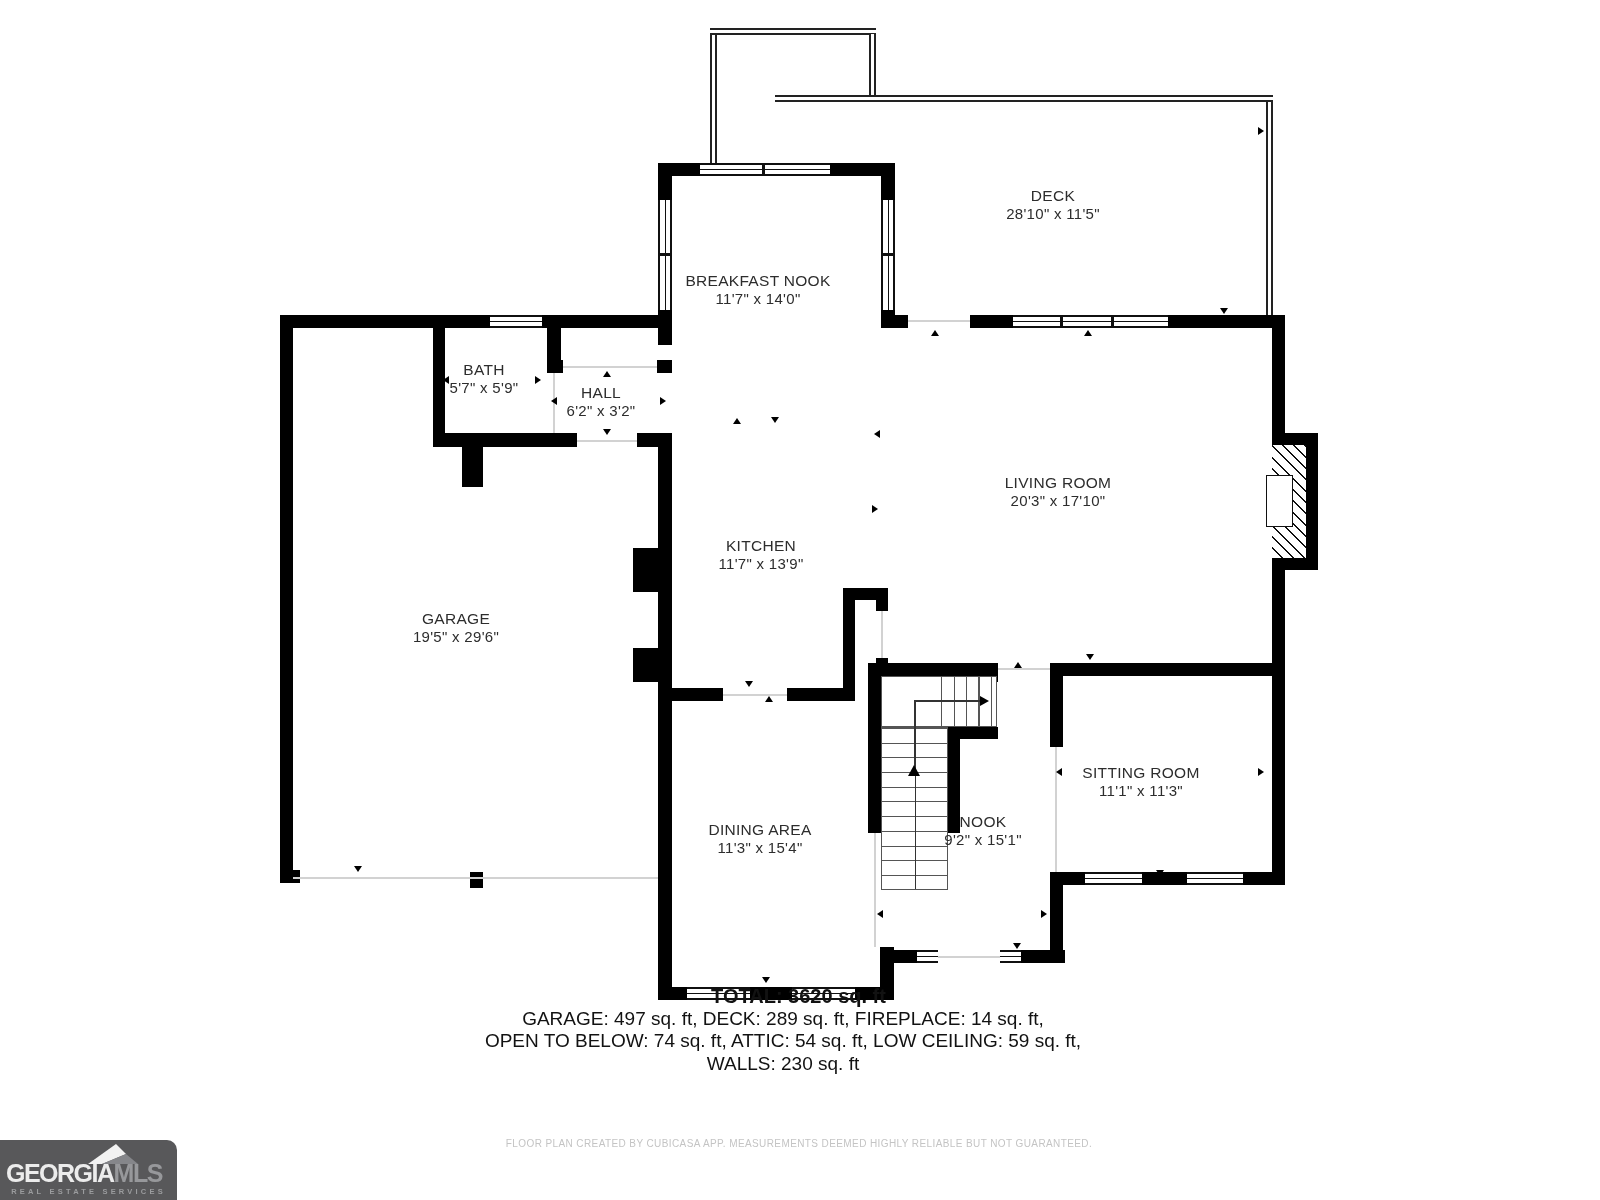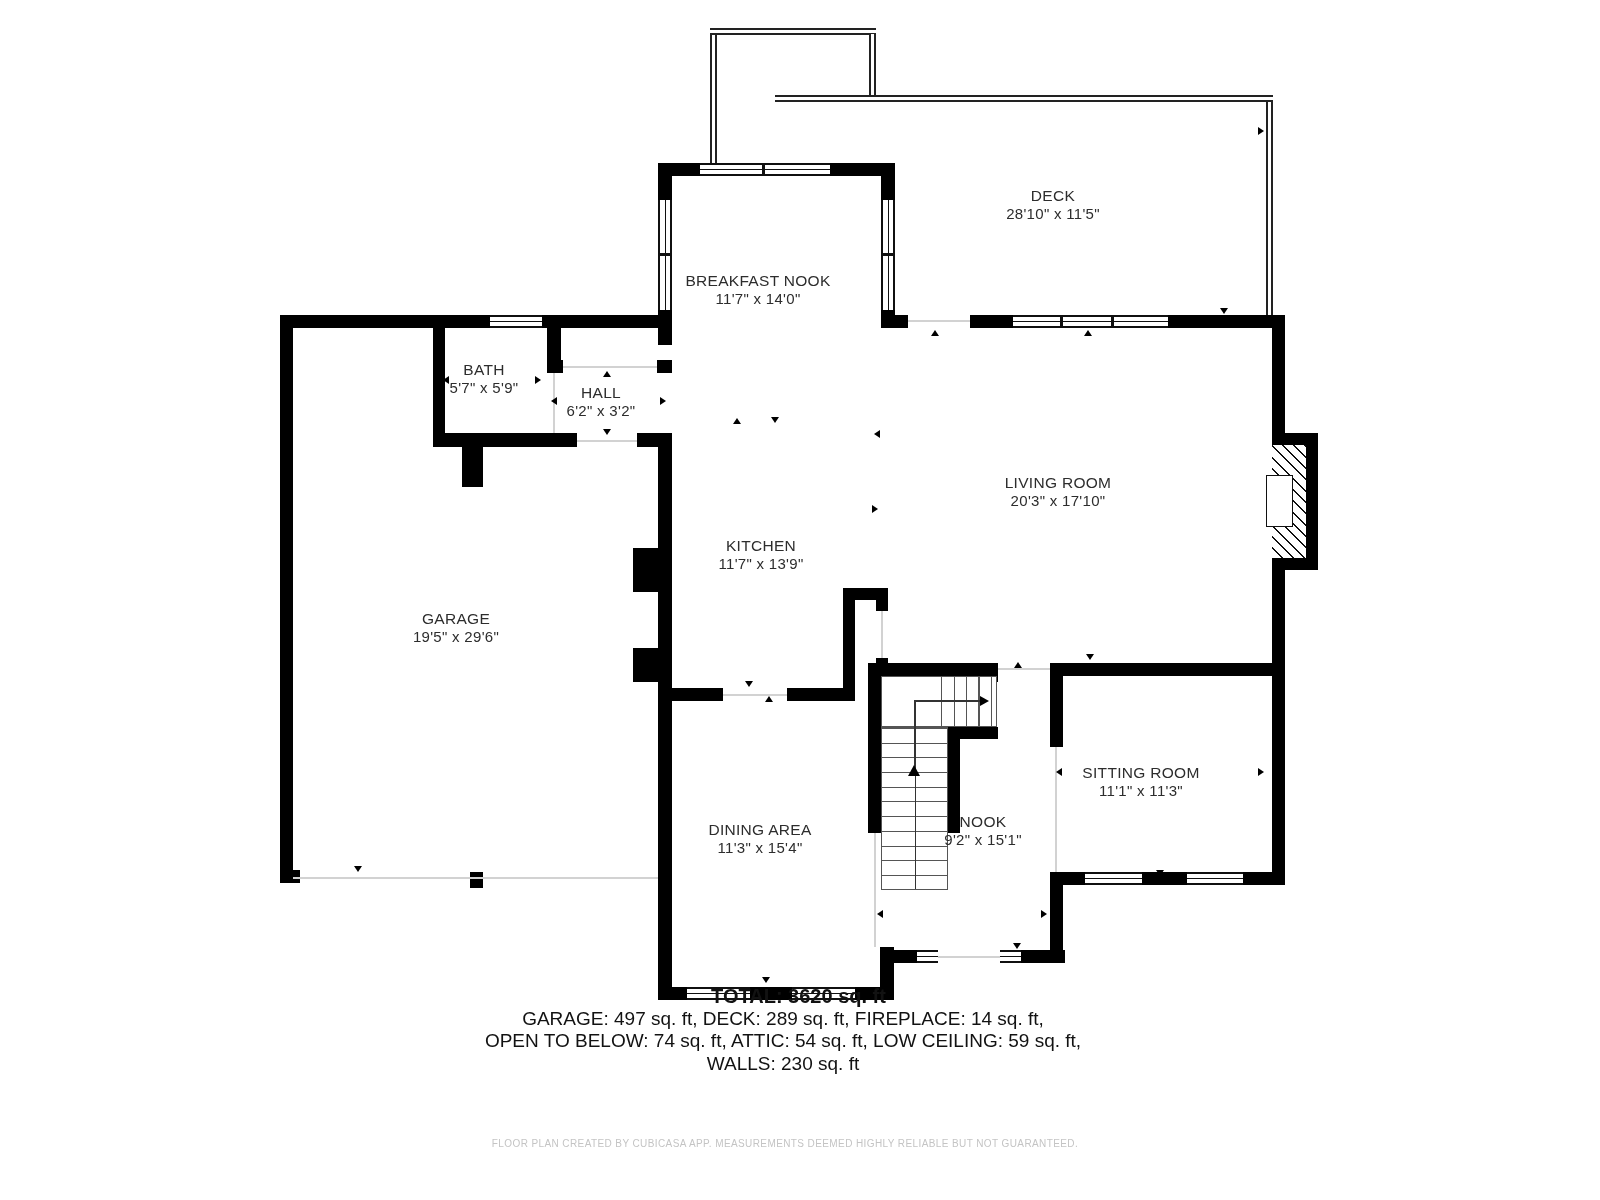--- a/index.html
+++ b/index.html
@@ -38,21 +38,21 @@
   .tu.big{border-left-width:6px;border-right-width:6px;border-bottom-width:11px;}
   .tr.big{border-top-width:5px;border-bottom-width:5px;border-left-width:9px;}
   
   .rlabel{position:absolute;transform:translate(-50%,-50%);text-align:center;color:#2d2d2d;white-space:nowrap;letter-spacing:.3px;}
   .rname{font-size:15.5px;line-height:18px;}
   .rdims{font-size:15px;line-height:18px;}
   
   .summary{position:absolute;top:984px;left:0;width:1566px;text-align:center;color:#121212;}
   .s-total{font-size:20px;font-weight:bold;line-height:24px;margin-left:31px;}
   .s-line{font-size:19px;line-height:22.4px;}
-  .disclaimer{position:absolute;top:1138px;left:2px;width:1566px;text-align:center;
+  .disclaimer{position:absolute;top:1138px;left:16px;width:1566px;text-align:center;
               font-size:10px;letter-spacing:.4px;color:#c4c4c4;}
   
   .logo{position:absolute;left:0;top:1140px;width:177px;height:60px;background:#58585a;border-radius:0 10px 0 0;}
   .logo-text{position:absolute;left:6px;top:21px;font-weight:bold;font-size:25px;letter-spacing:-1.5px;line-height:25px;white-space:nowrap;}
   .logo-a{color:#ececec;}
   .logo-b{color:#97989b;}
   .logo-mountain{position:absolute;left:86px;top:2px;}
   .logo-tag{position:absolute;left:0;right:0;bottom:4px;text-align:center;font-size:7.5px;font-weight:bold;
             letter-spacing:3.2px;color:#9b9c9e;white-space:nowrap;}
 </style>
@@ -236,14 +236,24 @@
 
   <div class="summary">
     <div class="s-total">TOTAL: 3620 sq. ft</div>
     <div class="s-line">GARAGE: 497 sq. ft, DECK: 289 sq. ft, FIREPLACE: 14 sq. ft,</div>
     <div class="s-line">OPEN TO BELOW: 74 sq. ft, ATTIC: 54 sq. ft, LOW CEILING: 59 sq. ft,</div>
     <div class="s-line">WALLS: 230 sq. ft</div>
   </div>
 
   <div class="disclaimer">FLOOR PLAN CREATED BY CUBICASA APP. MEASUREMENTS DEEMED HIGHLY RELIABLE BUT NOT GUARANTEED.</div>
 
+  <div class="logo">
+    <svg class="logo-mountain" width="52" height="22" viewBox="0 0 52 22">
+      <polygon points="2,22 30,2 40,12 16,22" fill="#f2f2f2"></polygon>
+      <polygon points="16,22 40,12 52,22" fill="#85868a"></polygon>
+    </svg>
+    <div class="logo-text">
+      <span class="logo-a">GEORGIA</span><span class="logo-b">MLS</span>
+    </div>
+    <div class="logo-tag">REAL ESTATE SERVICES</div>
+  </div>
 
 </div>
 
 </body></html>

